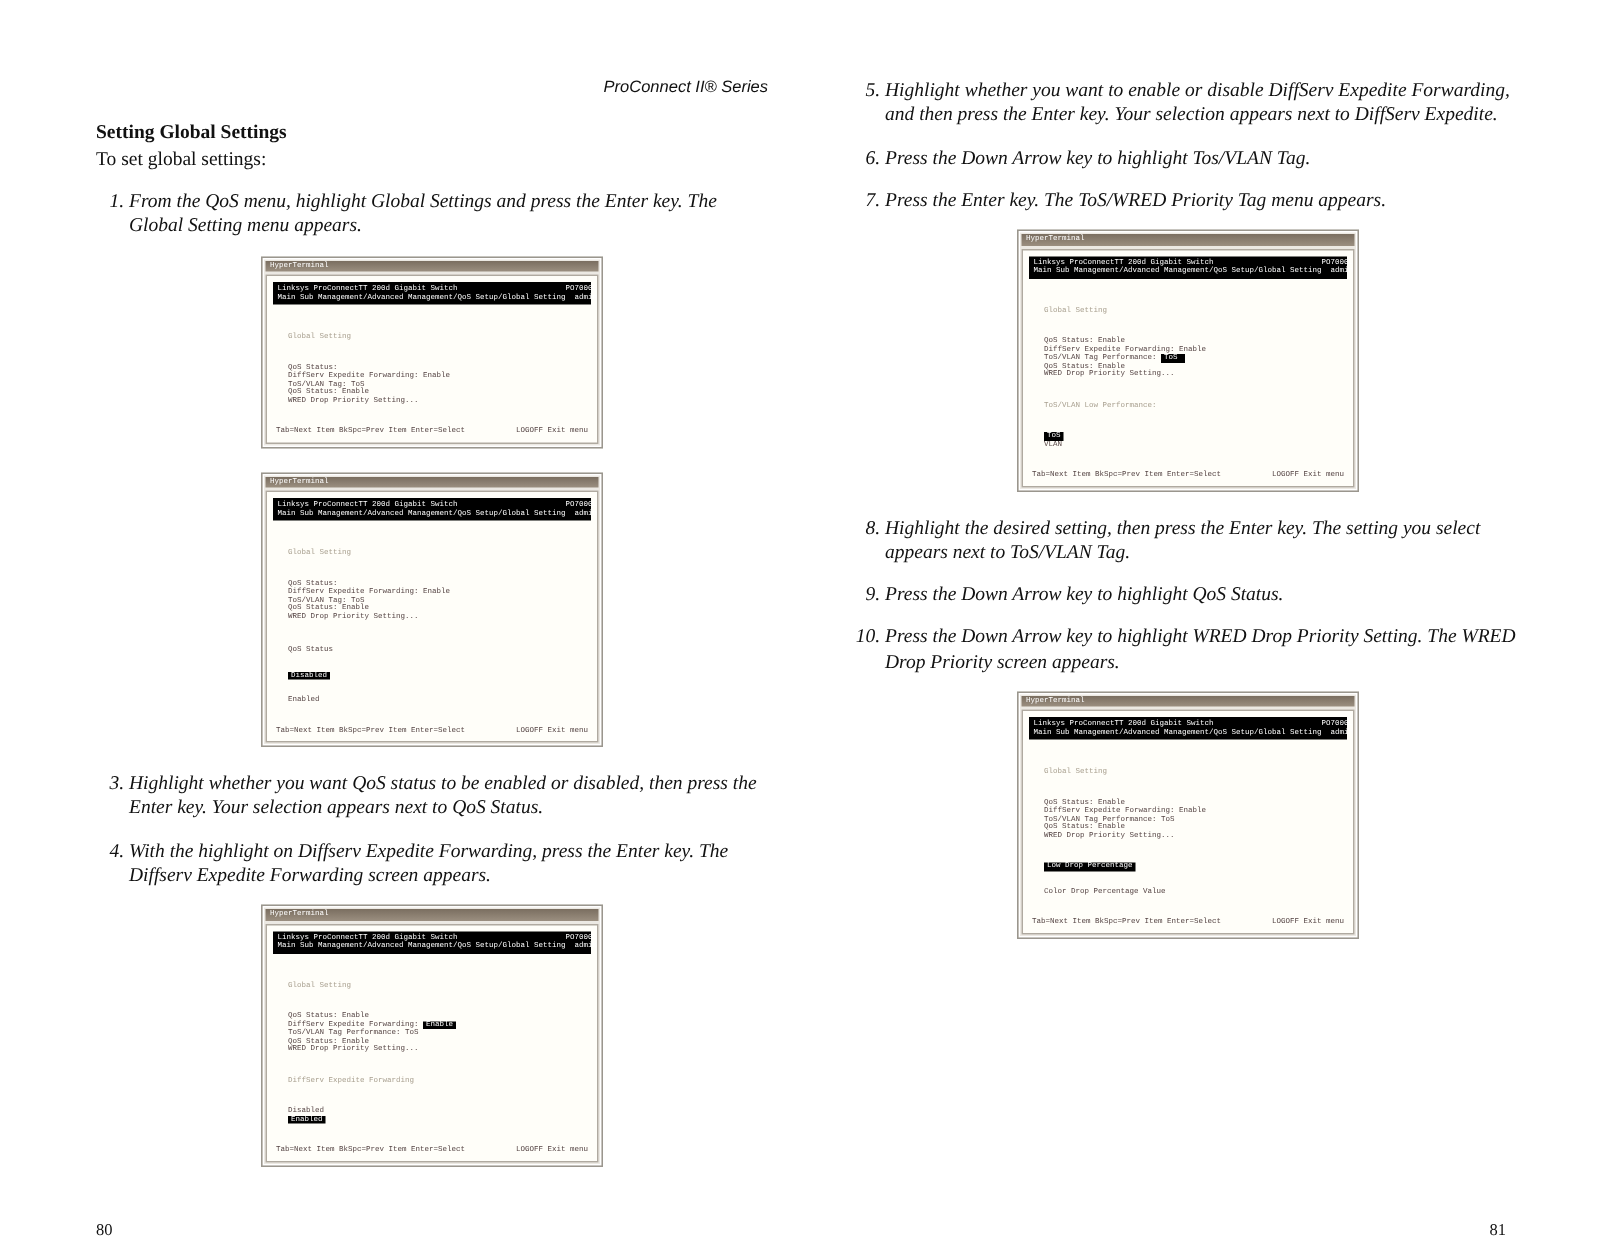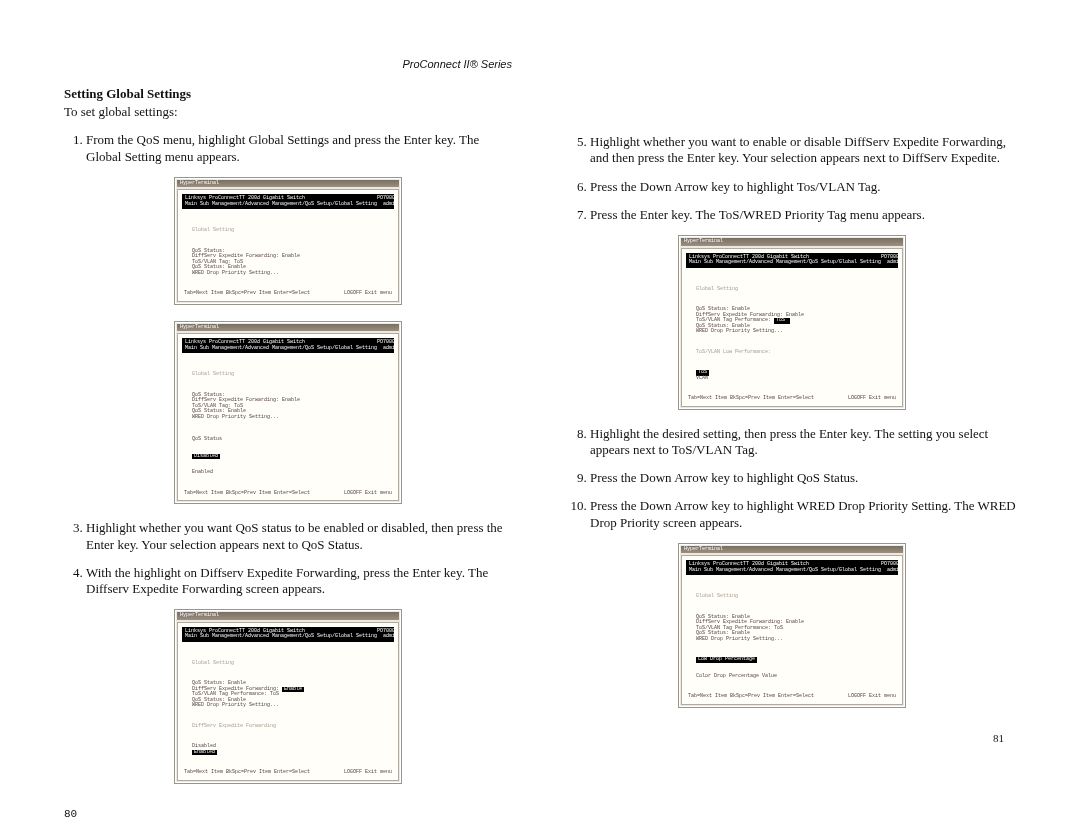--- a/index.html
+++ b/index.html
@@ -12,21 +12,20 @@
     width: 1080px;
     height: 834px;
     box-sizing: border-box;
   }
   .spread {
     display: flex;
     width: 100%;
     height: 100%;
     box-sizing: border-box;
     padding: 52px 44px 28px 44px;
-    align-items: center;
   }
   .page {
     width: 50%;
     box-sizing: border-box;
     position: relative;
     padding: 0 20px;
   }
   .page-left { padding-right: 28px; }
   .page-right { padding-left: 28px; }
   .running-head {
@@ -40,20 +39,21 @@
   .section-title {
     font-family: "Times New Roman", Times, serif;
     font-weight: bold;
     margin: 0 0 2px 0;
   }
   .intro { margin: 0 0 12px 0; }
   .steps {
     list-style: decimal;
     padding-left: 22px;
     margin: 0;
+    font-style: italic;
   }
   .steps li {
     margin-bottom: 12px;
     line-height: 1.25;
   }
   .figure {
     display: flex;
     justify-content: center;
     margin: 8px 0 16px 0;
   }
@@ -112,21 +112,21 @@
     background: #000;
     color: #fff;
     padding: 0 2px;
     display: inline-block;
   }
   .pagenum {
     position: absolute;
     bottom: -20px;
     font-size: 11px;
   }
-  .page-left .pagenum { left: 20px; font-family: Liberation Mono, monospace; }
+  .page-left .pagenum { left: 20px; }
   .page-right .pagenum { right: 32px; }
 </style>
 </head>
 <body>
 
 <div class="spread">
 
   <div class="page page-left">
     <div class="running-head">ProConnect II® Series</div>
 

